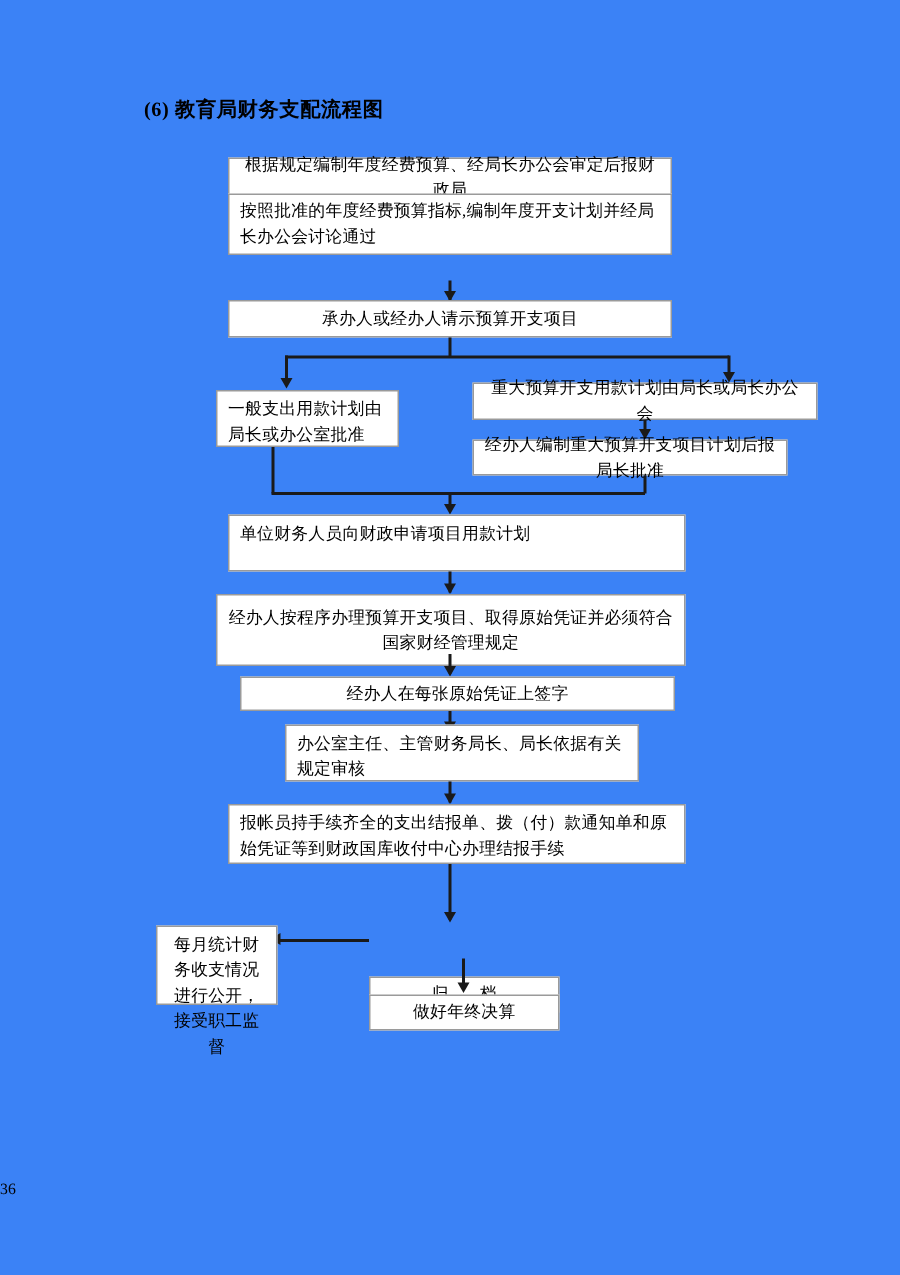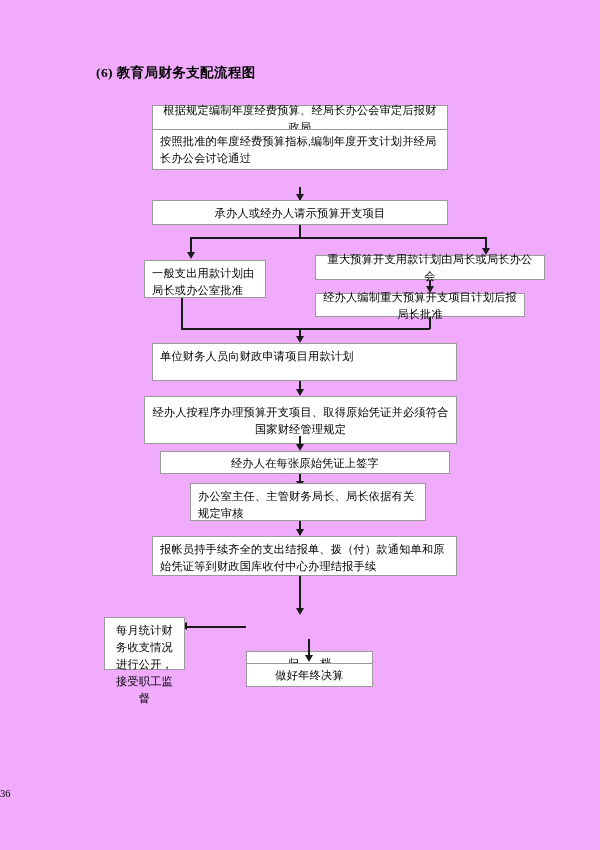--- a/index.html
+++ b/index.html
@@ -14,21 +14,21 @@
     font-family: "Liberation Serif", "DejaVu Serif", serif;
     color: #000000;
     overflow: hidden;
   }
 
   #page {
     position: absolute;
     left: 0; top: 0;
     width: 600px;
     height: 850px;
-    background: #f0abfc;
+    background: #3b82f6;
   }
 
   
   .doc-title {
     position: absolute;
     left: 96px;
     top: 64px;
     font-size: 13.5px;
     font-weight: bold;
     letter-spacing: .4px;

